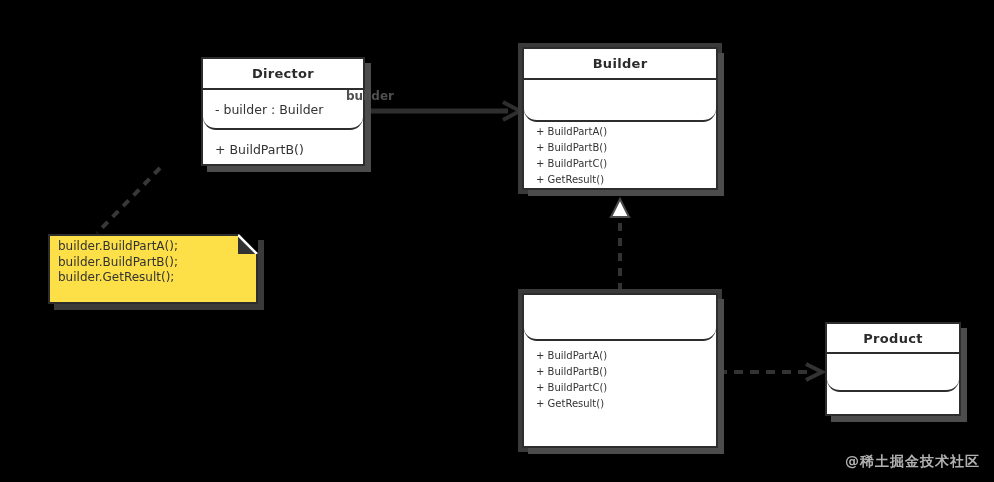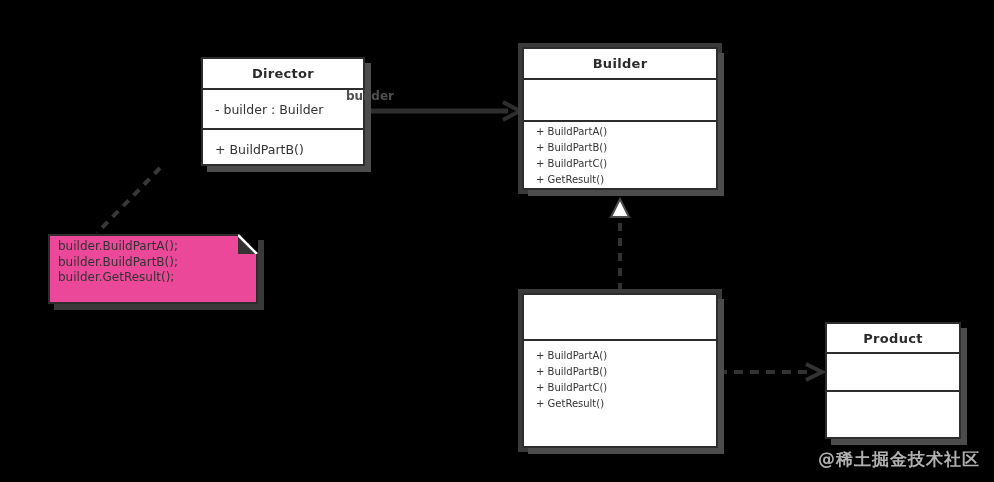--- a/index.html
+++ b/index.html
@@ -15,44 +15,44 @@
     border:2px solid #2d2d2d;box-sizing:border-box;
     box-shadow:6px 6px 0 0 #4c4c4c;
     color:#333;
   }
   .uml-class.halo{box-shadow:6px 6px 0 0 #4c4c4c,0 0 0 4px #3a3a3a;}
   .uml-title{
     display:flex;align-items:center;justify-content:center;
     font-weight:bold;font-size:13px;letter-spacing:.3px;color:#2b2b2b;
     border-bottom:2px solid #2d2d2d;box-sizing:border-box;
   }
-  .uml-section{box-sizing:border-box;}
+  .uml-section{box-sizing:border-box;border-radius:13px;}
   .uml-attrs{border-bottom:2px solid #2d2d2d;}
   .uml-row{
     display:flex;align-items:center;padding-left:12px;
     font-size:12.5px;color:#333;
   }
   .uml-line{font-size:10px;line-height:16px;padding-left:12px;color:#333;}
   
   .uml-note{
-    position:absolute;z-index:2;background:#ec4899;
+    position:absolute;z-index:2;background:#fde047;
     border:2px solid #2d2d2d;box-sizing:border-box;
     box-shadow:6px 6px 0 0 #3a3a3a;
     padding:3px 0 0 8px;
   }
   .note-line{font-size:12px;line-height:15.5px;color:#333;white-space:nowrap;}
   .note-corner{position:absolute;top:-2px;right:-2px;}
   
   .edge-label{
     position:absolute;z-index:3;font-size:12px;font-weight:bold;color:#4f4f4f;
   }
   
   .watermark{
     position:absolute;right:14px;bottom:11px;z-index:4;
-    font-size:17px;font-weight:bold;color:#cfcfcf;opacity:.85;
+    font-size:14px;font-weight:bold;color:#cfcfcf;opacity:.85;
     letter-spacing:1px;white-space:nowrap;
   }
 </style>
 </head>
 <body>
 
 <div id="stage">
 
   <svg id="connectors" width="994" height="482" viewBox="0 0 994 482">
 
@@ -114,21 +114,21 @@
   <div class="uml-class halo" style="left:522px;top:293px;width:196px;height:155px;">
     <div class="uml-section uml-attrs" style="height:46px;"></div>
     <div class="uml-section" style="height:75px;padding-top:7px;">
       <div class="uml-line">+ BuildPartA()</div>
       <div class="uml-line">+ BuildPartB()</div>
       <div class="uml-line">+ BuildPartC()</div>
       <div class="uml-line">+ GetResult()</div>
     </div>
   </div>
 
-  <div class="uml-class" style="left:825px;top:322px;width:136px;height:117px;">
+  <div class="uml-class" style="left:825px;top:322px;width:136px;height:94px;">
     <div class="uml-title" style="height:30px;">Product</div>
     <div class="uml-section uml-attrs" style="height:38px;"></div>
     <div class="uml-section" style="height:27px;"></div>
   </div>
 
   <div class="watermark">@稀土掘金技术社区</div>
 
 </div>
 
 </body></html>

